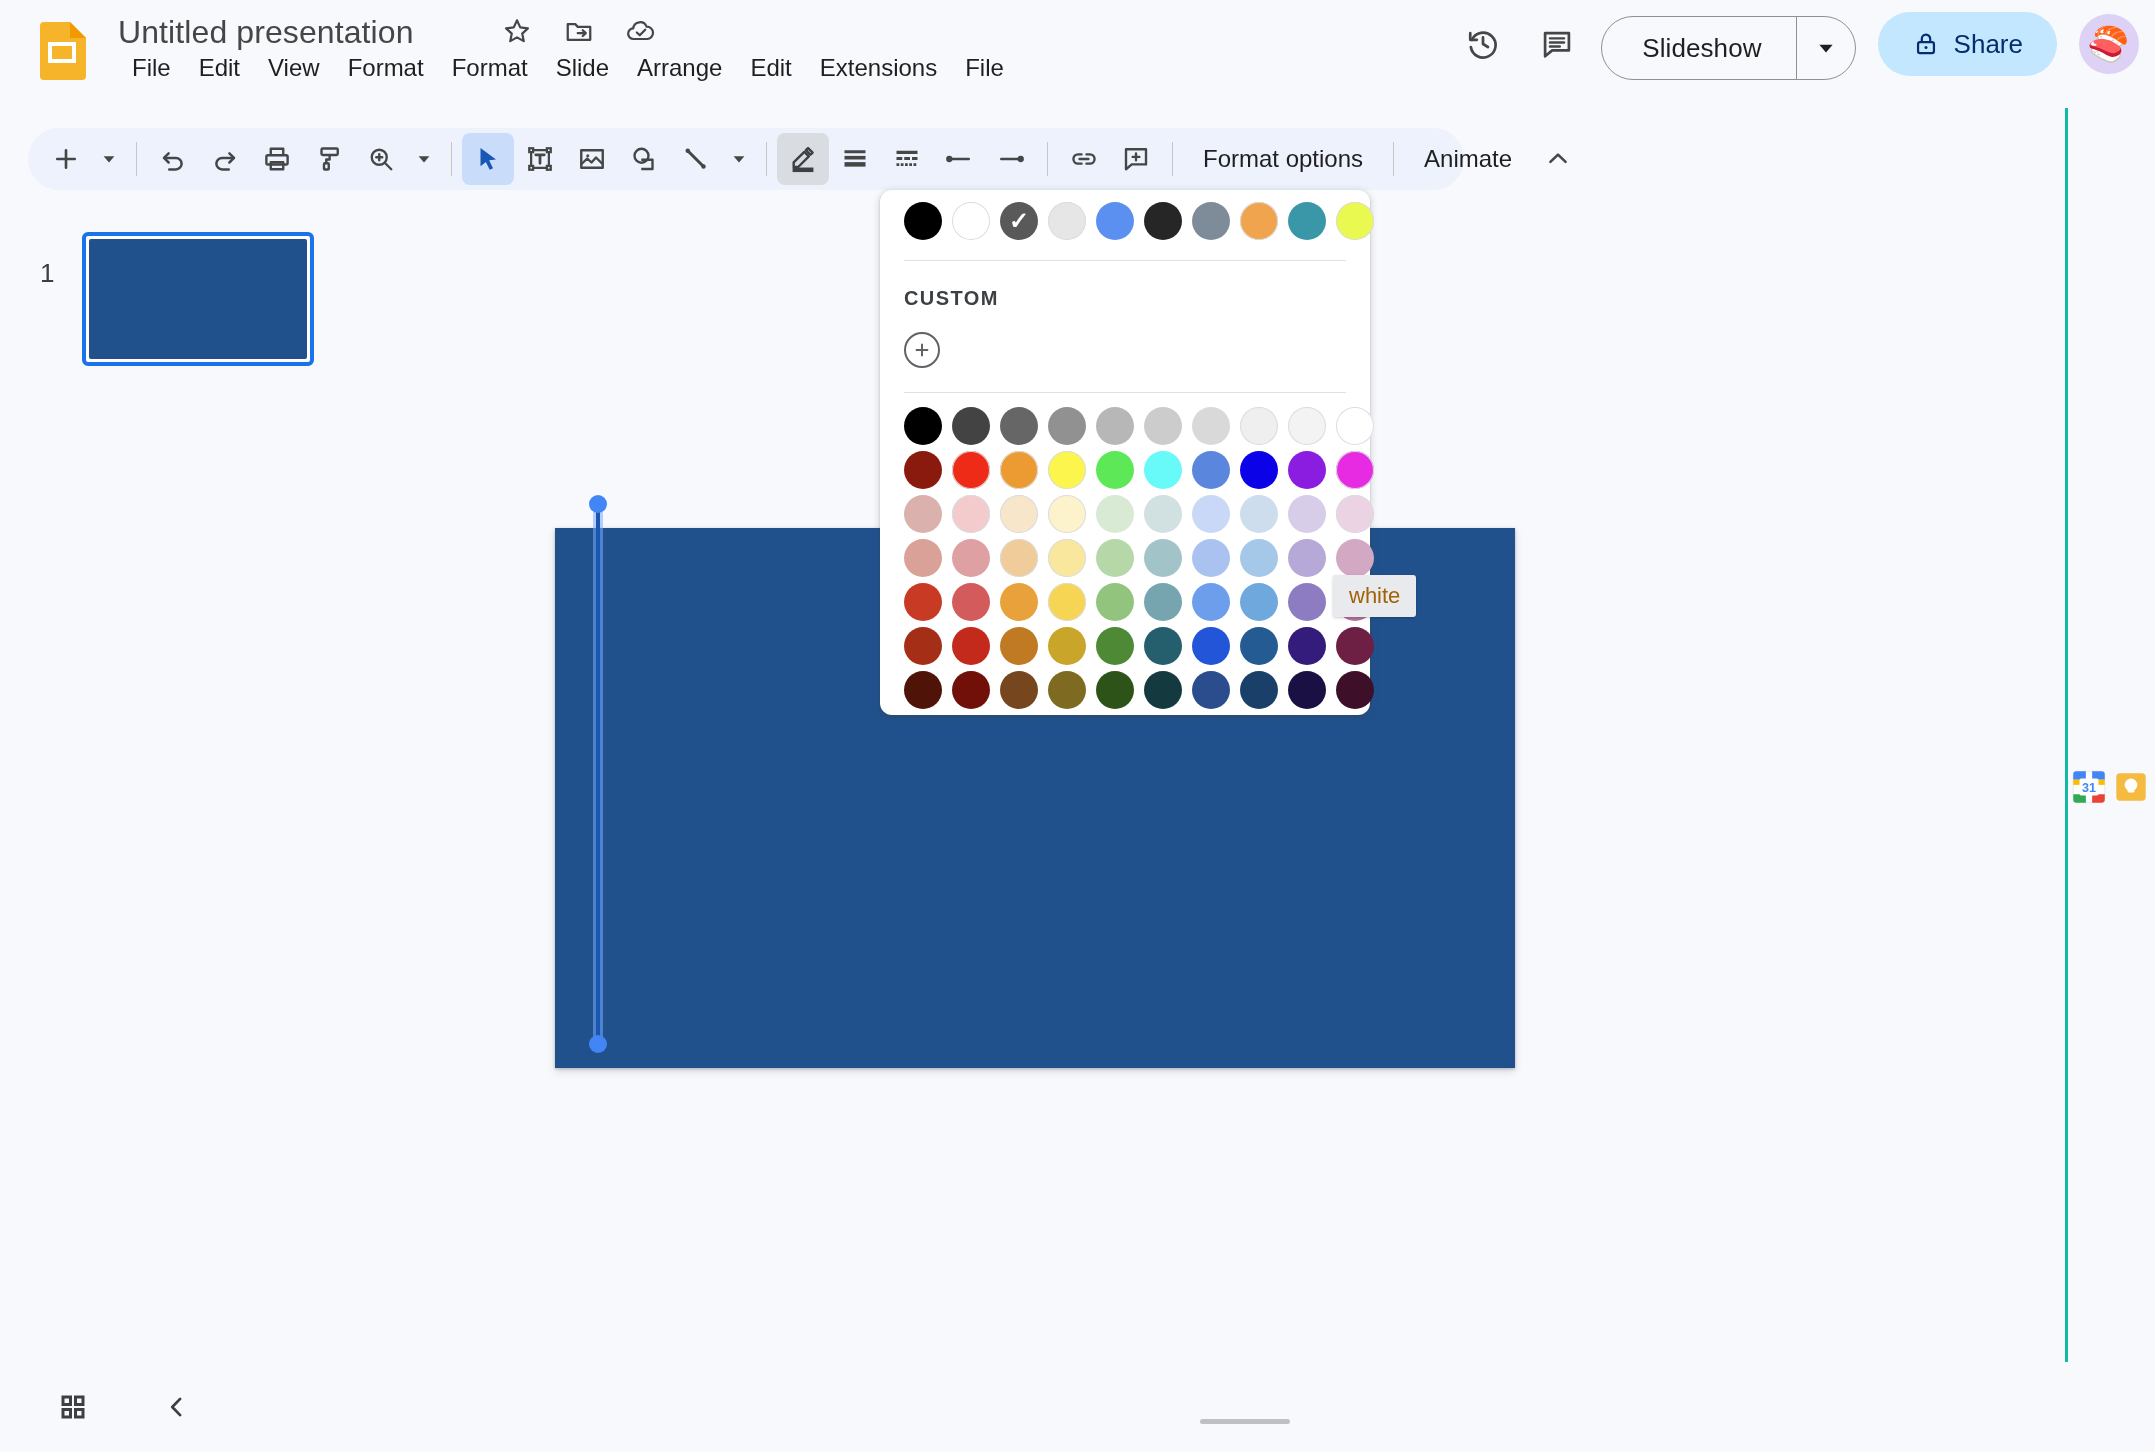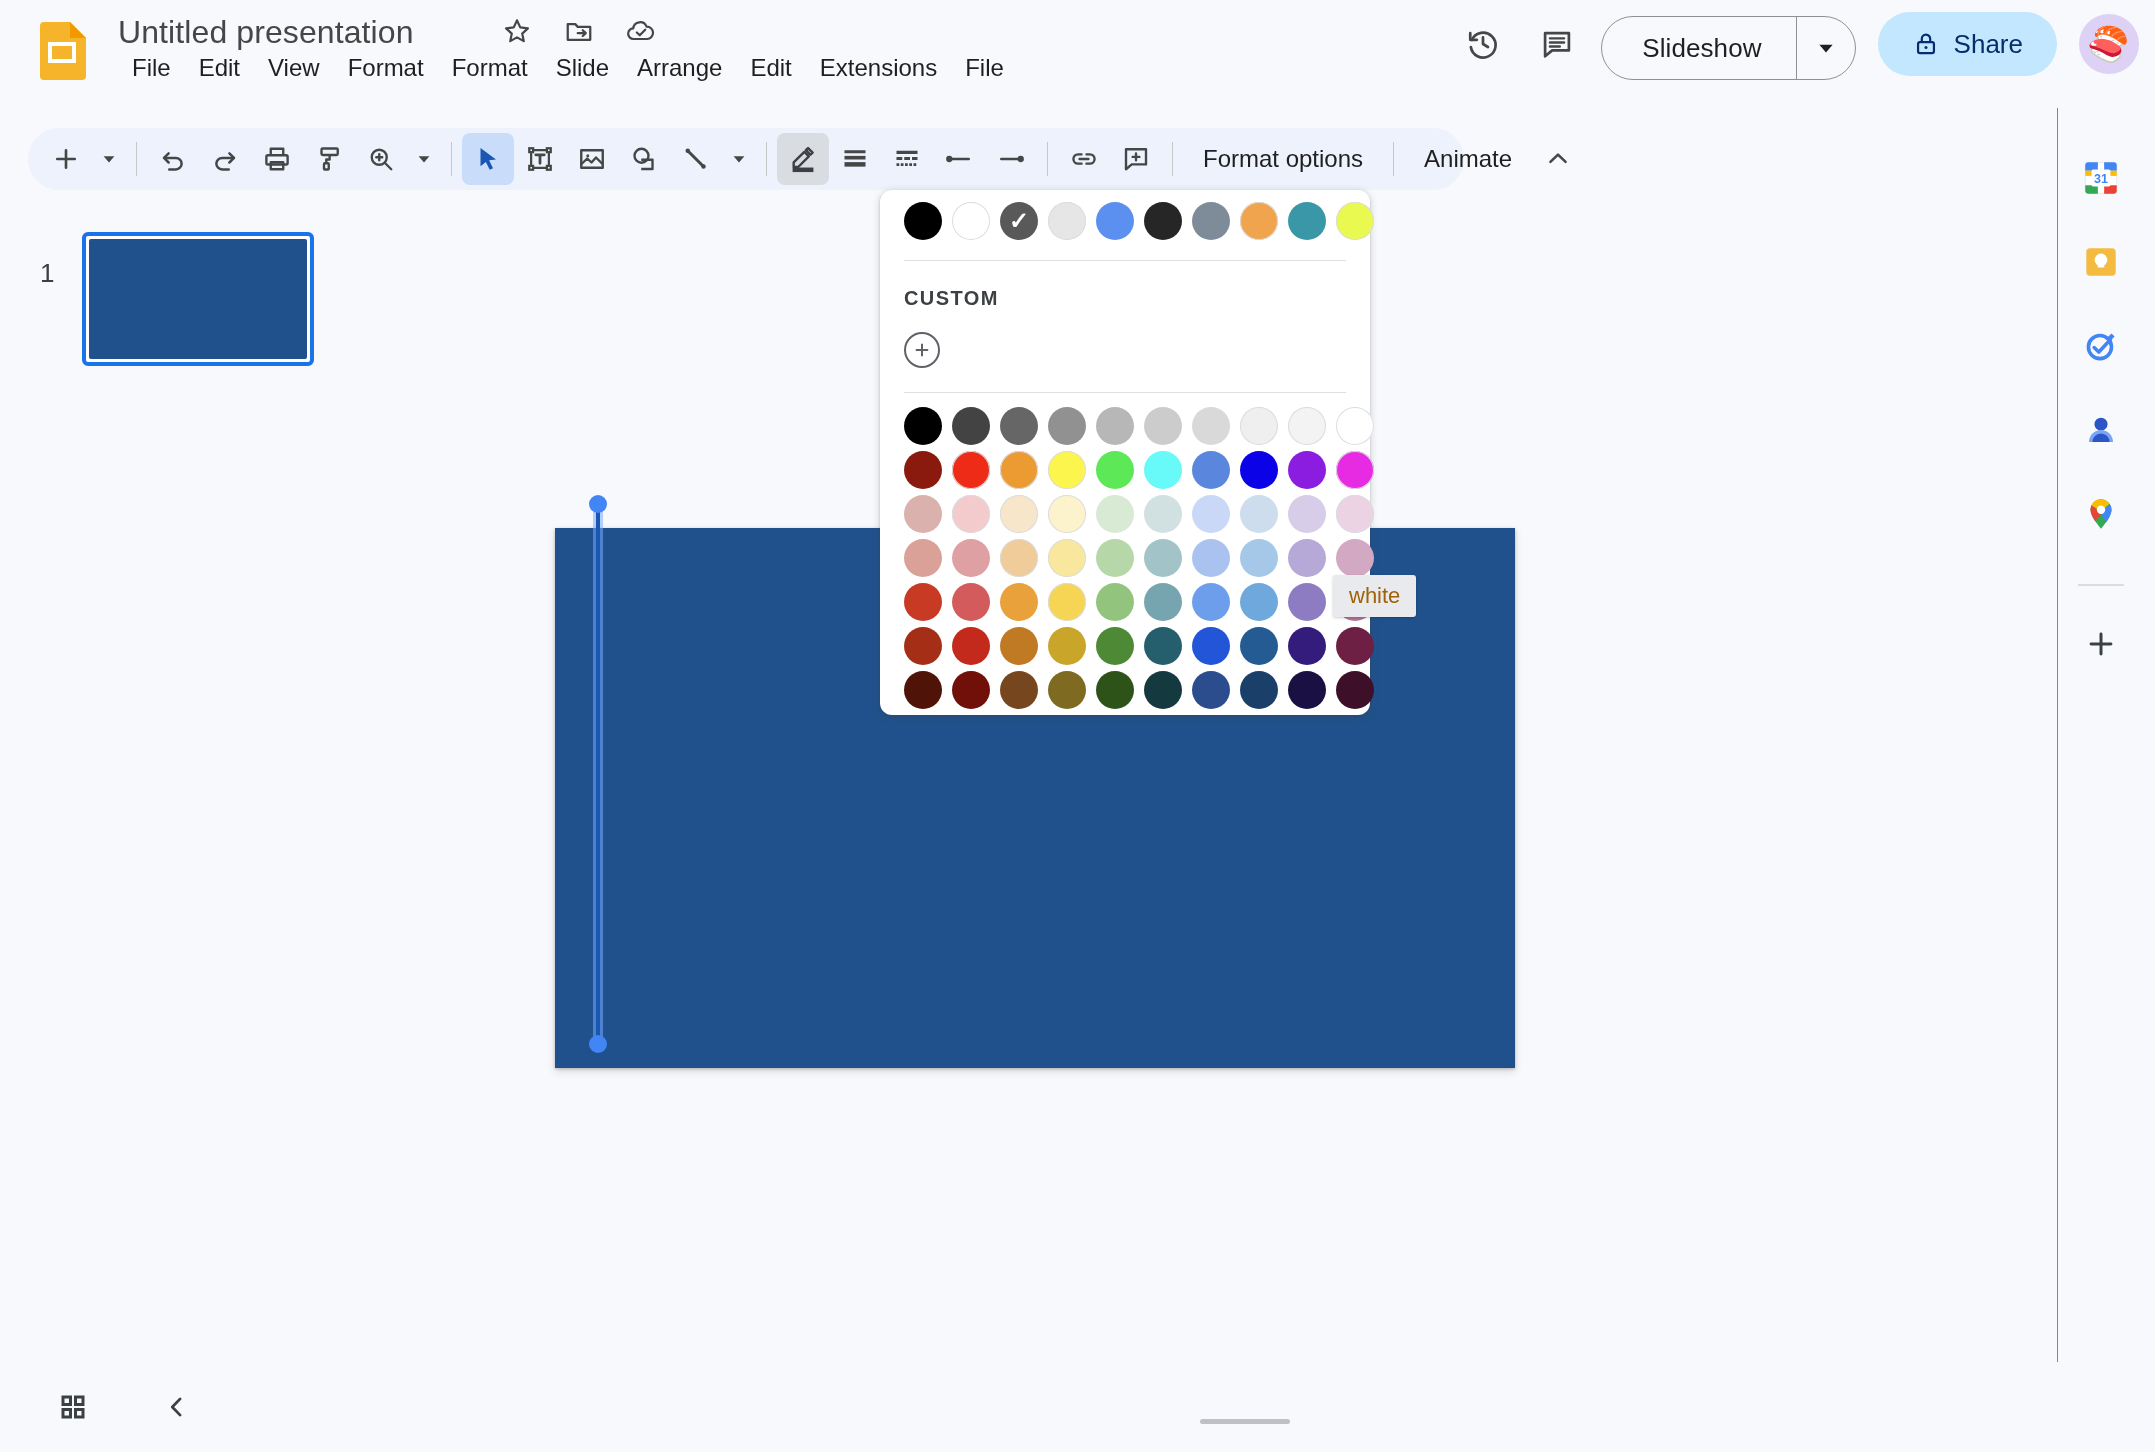--- a/index.html
+++ b/index.html
@@ -102,23 +102,23 @@
   .sel-line .halo { position: absolute; left: 0; top: 0; width: 10px; height: 100%; background: rgba(120,170,255,.55); }
   .handle {
     position: absolute; width: 18px; height: 18px; border-radius: 50%;
     background: #4285f4; left: -4px;
   }
   .handle.top { top: -9px; }
   .handle.bottom { bottom: -9px; }
 
   
   .sidepanel {
-    position: absolute; right: 12px; top: 108px; width: 86px; height: 1344px;
-    background: #F8F9FD; border-left: 1px solid #14b8a6;
-    display: flex; flex-direction: column; align-items: center; padding-top: 42px;
+    position: absolute; right: 4px; top: 108px; width: 86px; height: 1344px;
+    background: #F8F9FD; border-left: 3px solid #14b8a6;
+    display: flex; flex-direction: row; align-items: center; padding-top: 42px;
   }
   .side-icon { width: 56px; height: 56px; margin-bottom: 28px; display: flex; align-items: center; justify-content: center; border-radius: 50%; }
   .side-div { width: 46px; height: 2px; background: #dadce0; margin: 14px 0 30px; }
 
   
   .bottombar { position: absolute; left: 0; bottom: 0; width: 2069px; height: 90px; background: #F8F9FD; }
   .bb-btn { position: absolute; width: 54px; height: 54px; display: flex; align-items: center; justify-content: center; color: #3c4043; border-radius: 50%; }
   .bb-grid { left: 46px; top: 18px; }
   .bb-chev { left: 150px; top: 18px; }
   .bb-handle { position: absolute; left: 1200px; bottom: 28px; width: 90px; height: 5px; background: #bdc1c6; border-radius: 3px; }

